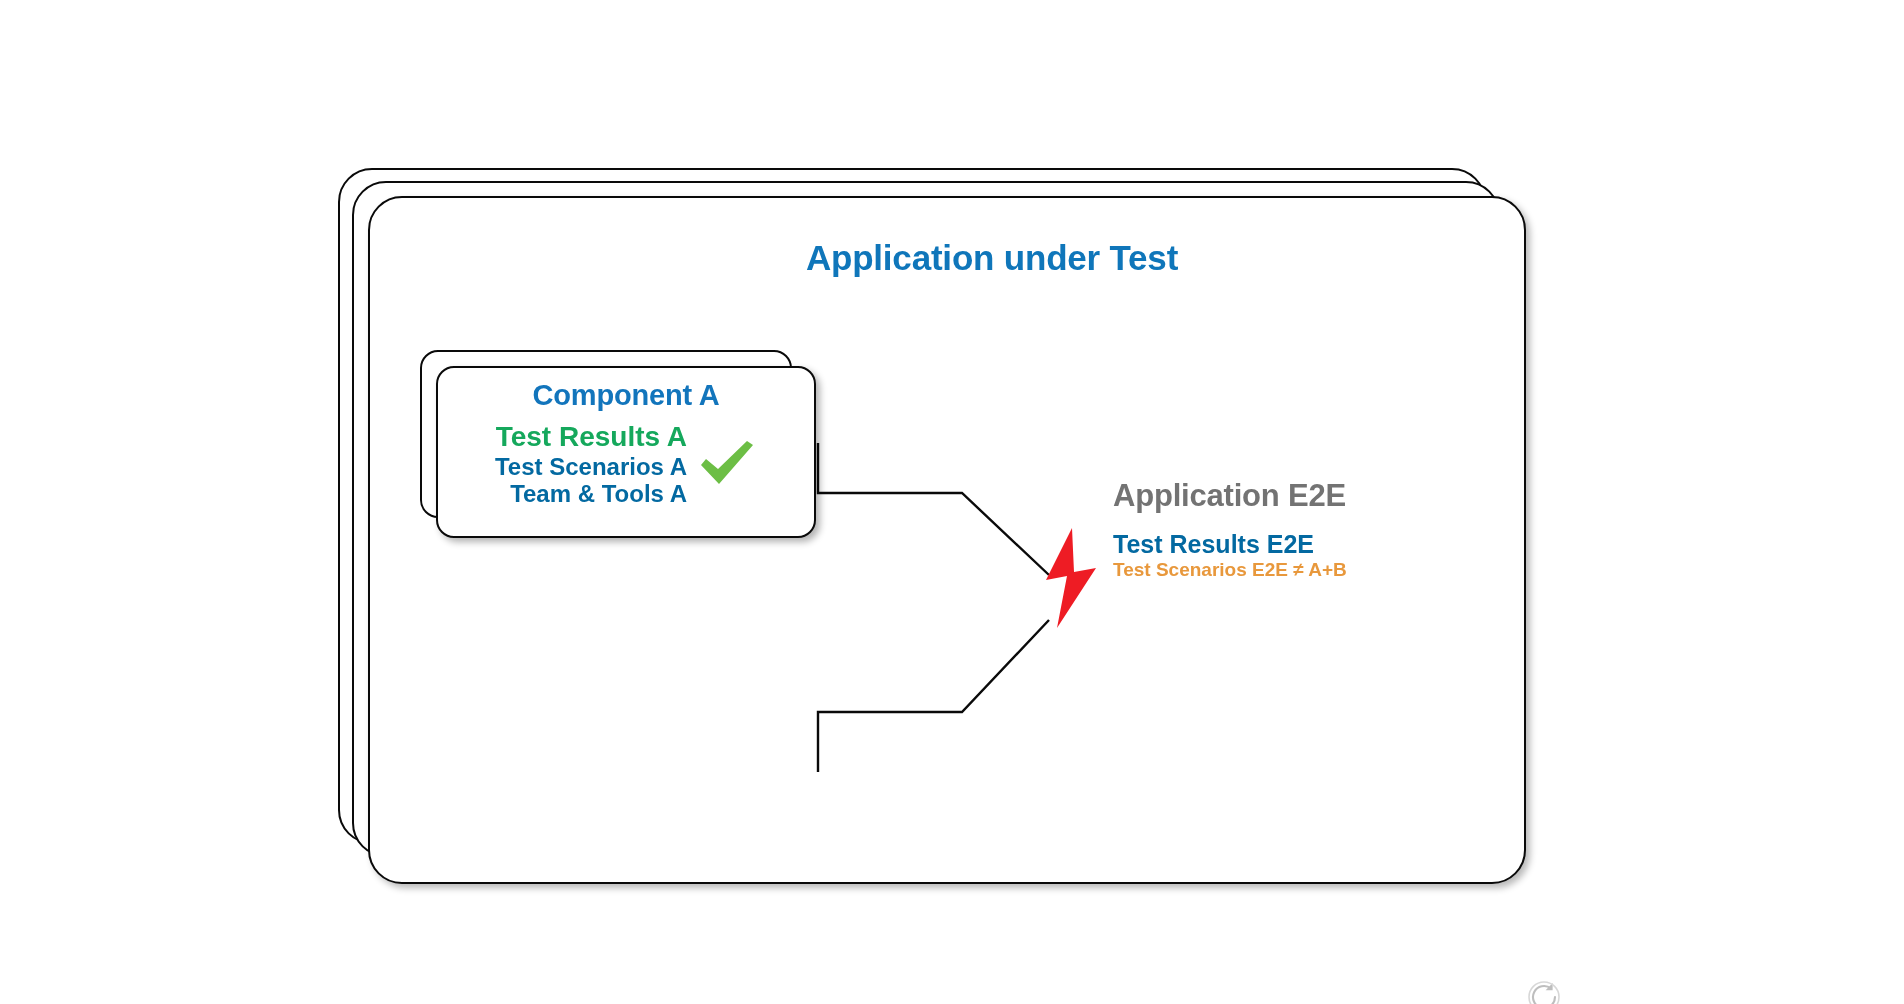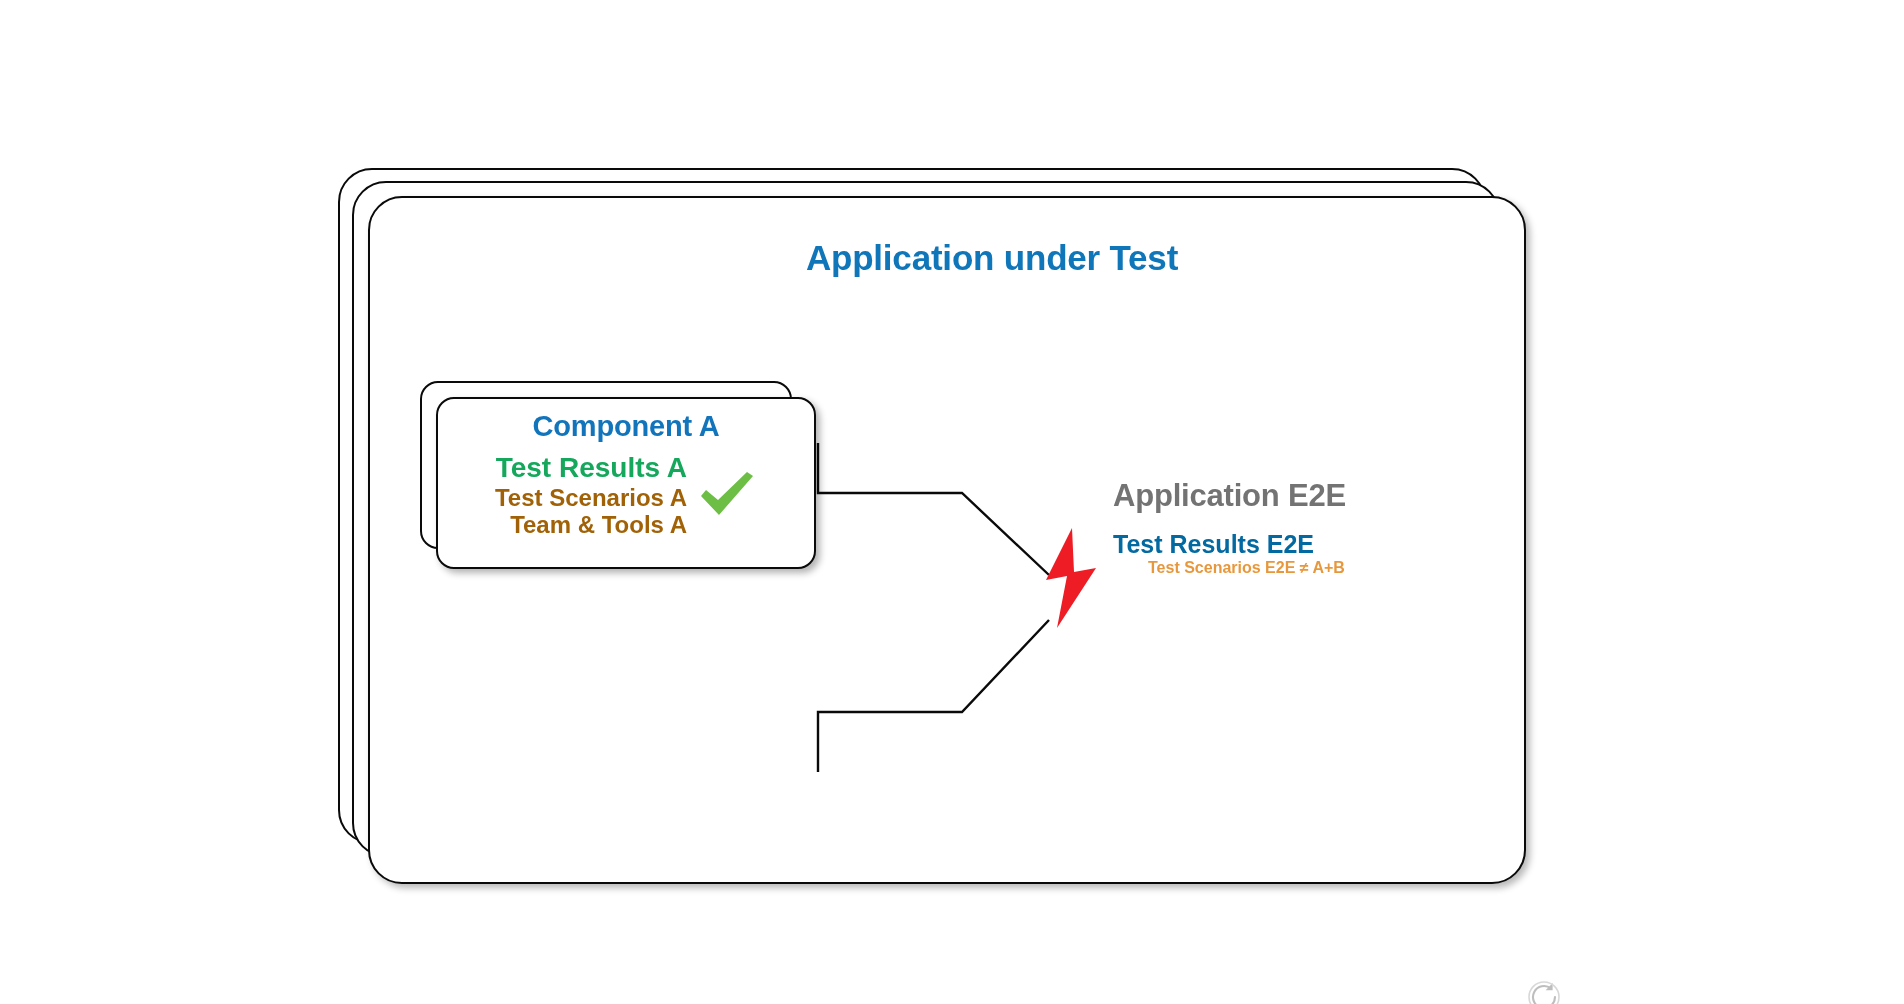--- a/index.html
+++ b/index.html
@@ -59,21 +59,20 @@
     color: #0f76ba;
     white-space: nowrap;
     margin-left: 40px;
   }
 
   
   .comp-stack {
     position: absolute;
     width: 400px;
     height: 185px;
-    margin-top: 31px;
   }
   .comp-stack.a { left: 420px; top: 350px; }
   .comp-stack.b { left: 420px; top: 612px; }
 
   .comp-layer {
     position: absolute;
     border: 2.5px solid #0a0a0a;
     border-radius: 18px;
     background: #ffffff;
     box-sizing: border-box;
@@ -118,21 +117,21 @@
   }
   .line-results {
     font-size: 28px;
     font-weight: bold;
     color: #15a85c;
     white-space: nowrap;
   }
   .line-scenarios, .line-team {
     font-size: 24px;
     font-weight: bold;
-    color: #a16207;
+    color: #0369a1;
     white-space: nowrap;
   }
 
   .check-icon {
     width: 60px;
     height: 56px;
     margin-left: 6px;
     flex: 0 0 auto;
     display: block;
   }
@@ -174,25 +173,24 @@
     margin-top: 16px;
     line-height: 1.17;
   }
   .e2e-results {
     font-size: 25px;
     font-weight: bold;
     color: #0369a1;
     white-space: nowrap;
   }
   .e2e-scenarios, .e2e-team {
-    font-size: 16px;
+    font-size: 19px;
     font-weight: bold;
     color: #e8983c;
     white-space: nowrap;
-    margin-left: 35px;
   }
 
   
   .refresh-watermark {
     position: absolute;
     left: 1527px;
     top: 980px;
     width: 34px;
     height: 34px;
     opacity: 0.55;

